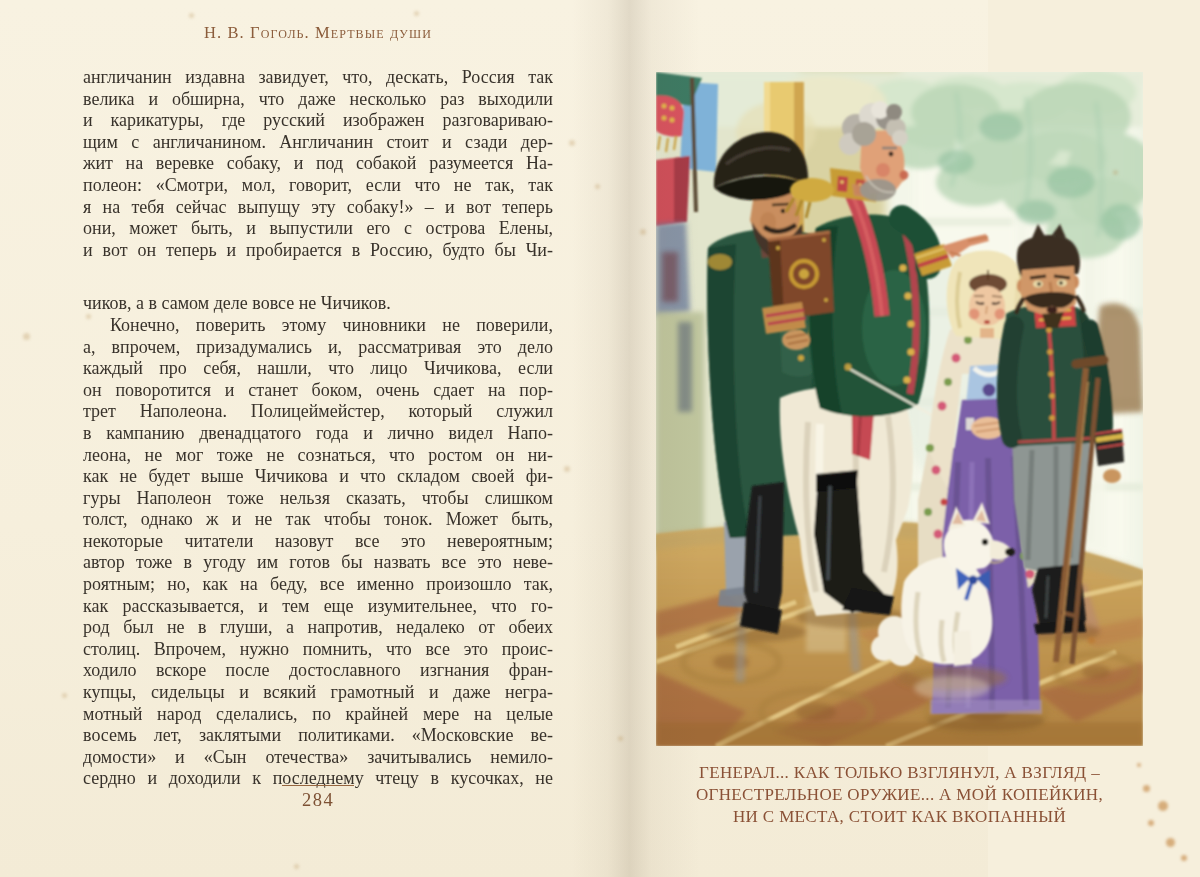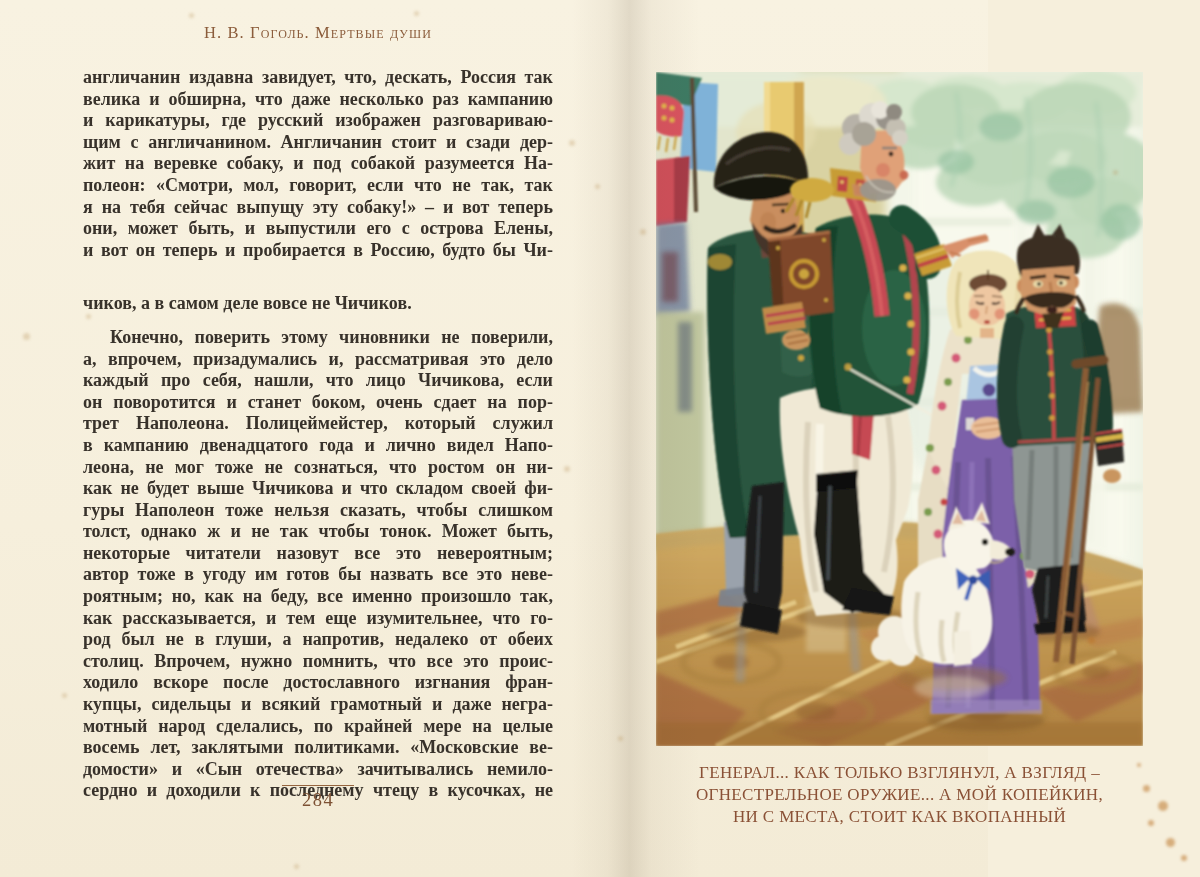--- a/index.html
+++ b/index.html
@@ -5,23 +5,23 @@
   html,body{margin:0;padding:0;}
   body{width:1200px;height:877px;overflow:hidden;background:#f6efdc;
        font-family:"Liberation Serif","DejaVu Serif",serif;}
   .spread{position:relative;width:988px;height:877px;
           background:linear-gradient(180deg,#f8f2e1 0%,#f6efdc 60%,#f3ebd6 100%);}
   
   .running-head{position:absolute;left:83px;top:23px;width:470px;text-align:center;
       font-variant:small-caps;font-size:16.5px;letter-spacing:1.1px;color:#8b5c3b;}
   .body-text{position:absolute;left:83px;top:67px;width:470px;
       font-size:18px;line-height:21.6px;color:#38322b;}
-  .body-text .line{text-align:justify;text-align-last:justify;white-space:normal;font-weight:bold;}
+  .body-text .line{text-align:justify;text-align-last:justify;white-space:normal;}
   .body-text .line.end{text-align-last:left;margin-top:32px;}
-  .body-text .line.indent{text-indent:27px;margin-top:12px;}
+  .body-text .line.indent{text-indent:27px;}
   .folio{position:absolute;left:83px;top:785px;width:470px;text-align:center;}
   .folio-rule{width:72px;border-top:1.6px solid #96653f;margin:0 auto 4px auto;height:0;}
   .folio-num{font-size:18.5px;letter-spacing:1.5px;color:#7d5134;}
   
   .illustration{position:absolute;left:656px;top:72px;width:487px;height:674px;margin:0;}
   .illustration svg{display:block;width:100%;height:100%;}
   .caption{position:absolute;left:646px;top:762px;width:507px;text-align:center;
       color:#8a5136;font-size:17px;line-height:21.8px;letter-spacing:0.35px;}
   
   .gutter{position:absolute;left:572px;top:0;width:128px;height:877px;pointer-events:none;
@@ -32,21 +32,21 @@
 </style>
 </head>
 <body>
 
 <div class="spread">
 
   <section>
     <header class="running-head">Н. В. Гоголь. Мертвые души</header>
     <div class="body-text">
         <div class="line">англичанин издавна завидует, что, дескать, Россия так</div>
-        <div class="line">велика и обширна, что даже несколько раз кампанию</div>
+        <div class="line">велика и обширна, что даже несколько раз выходили</div>
         <div class="line">и карикатуры, где русский изображен разговариваю-</div>
         <div class="line">щим с англичанином. Англичанин стоит и сзади дер-</div>
         <div class="line">жит на веревке собаку, и под собакой разумеется На-</div>
         <div class="line">полеон: «Смотри, мол, говорит, если что не так, так</div>
         <div class="line">я на тебя сейчас выпущу эту собаку!» – и вот теперь</div>
         <div class="line">они, может быть, и выпустили его с острова Елены,</div>
         <div class="line">и вот он теперь и пробирается в Россию, будто бы Чи-</div>
         <div class="line end">чиков, а в самом деле вовсе не Чичиков.</div>
         <div class="line indent">Конечно, поверить этому чиновники не поверили,</div>
         <div class="line">а, впрочем, призадумались и, рассматривая это дело</div>

